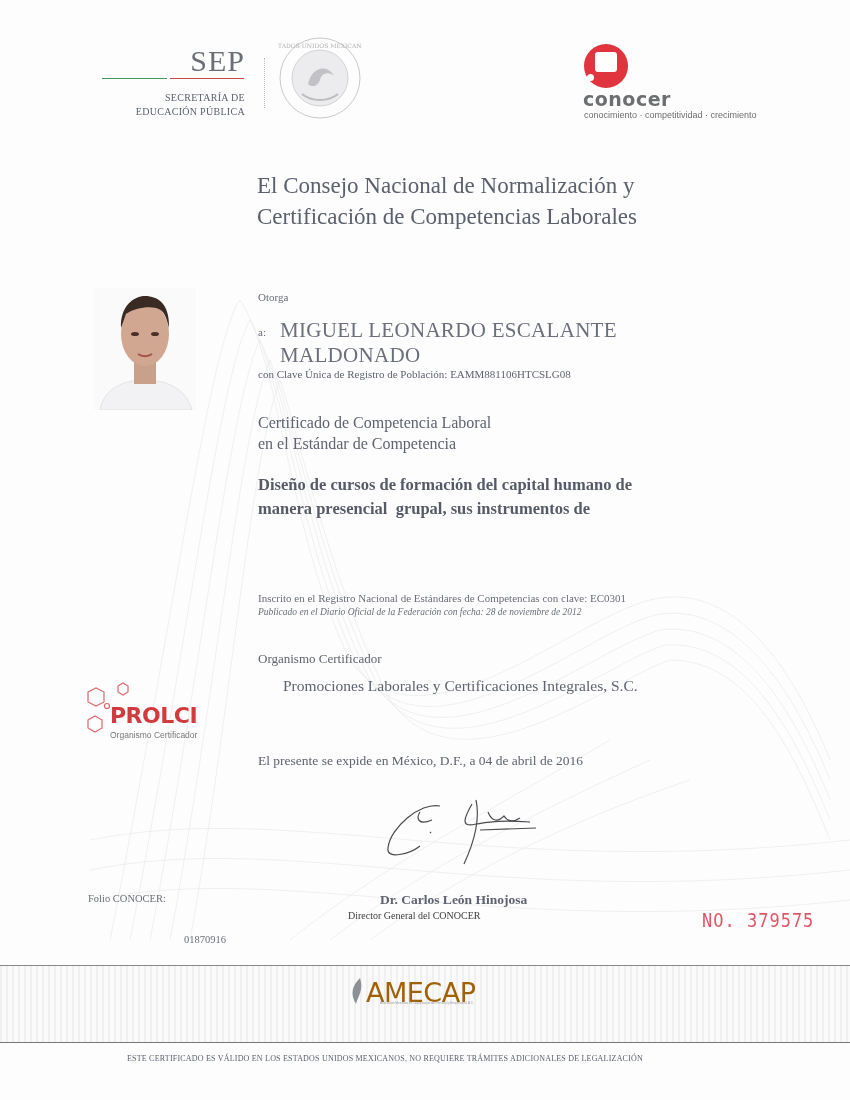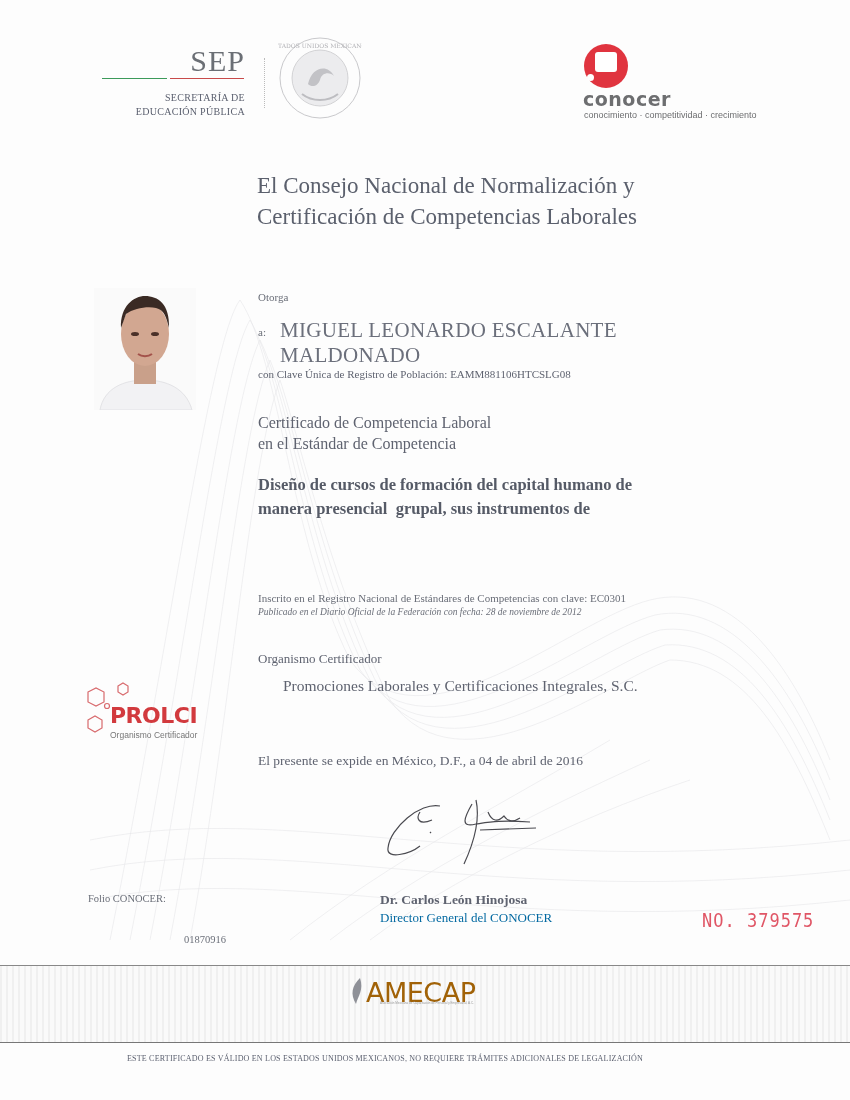--- a/index.html
+++ b/index.html
@@ -44,21 +44,21 @@
     .photo { left: 94px; top: 288px; width: 102px; height: 122px; background: #fbfbfb; overflow: hidden; }
     
     .prolci { left: 78px; top: 682px; width: 160px; height: 60px; }
     .prolci-text { left: 110px; top: 703px; font-family: "DejaVu Sans", sans-serif; font-weight: bold; font-size: 22px; color: #d23a3e; letter-spacing: -0.5px; }
     .prolci-sub { left: 110px; top: 730px; font-family: "Liberation Sans", sans-serif; font-size: 8.5px; color: #777; }
     
     .folio-label { left: 88px; top: 893px; font-size: 10.5px; color: #6a6e78; }
     .folio-value { left: 184px; top: 934px; font-size: 10.5px; color: #6a6e78; }
     .signature { left: 380px; top: 798px; width: 170px; height: 70px; }
     .signer { left: 380px; top: 892px; font-size: 13.5px; font-weight: bold; color: #5f6370; }
-    .signer-title { left: 380px; top: 910px; font-size: 13px; color: #0369a1; }
+    .signer-title { left: 348px; top: 910px; font-size: 10px; color: #404040; }
     .serial { left: 702px; top: 910px; font-family: "DejaVu Sans Mono", monospace; font-size: 17px; color: #e05666; letter-spacing: 1px; transform: scaleY(1.15); }
     
     .band { left: 0; top: 965px; width: 850px; height: 76px;
       border-top: 1.5px solid #888; border-bottom: 1.5px solid #777;
       background: repeating-linear-gradient(90deg, #f0f0f0 0 2px, #fafafa 2px 6px); }
     .amecap { left: 366px; top: 977px; font-family: "DejaVu Sans", sans-serif; font-weight: normal; font-size: 27px; color: #a16207; letter-spacing: -0.5px; }
     .amecap-icon { left: 350px; top: 978px; width: 14px; height: 26px; }
     .amecap-sub { left: 380px; top: 1001px; font-family: "Liberation Sans", sans-serif; font-size: 3px; color: #999; }
     .footer-note { left: 0; top: 1054px; width: 770px; text-align: center; font-size: 8px; color: #5a5f6e; letter-spacing: 0.2px; }
   </style>

